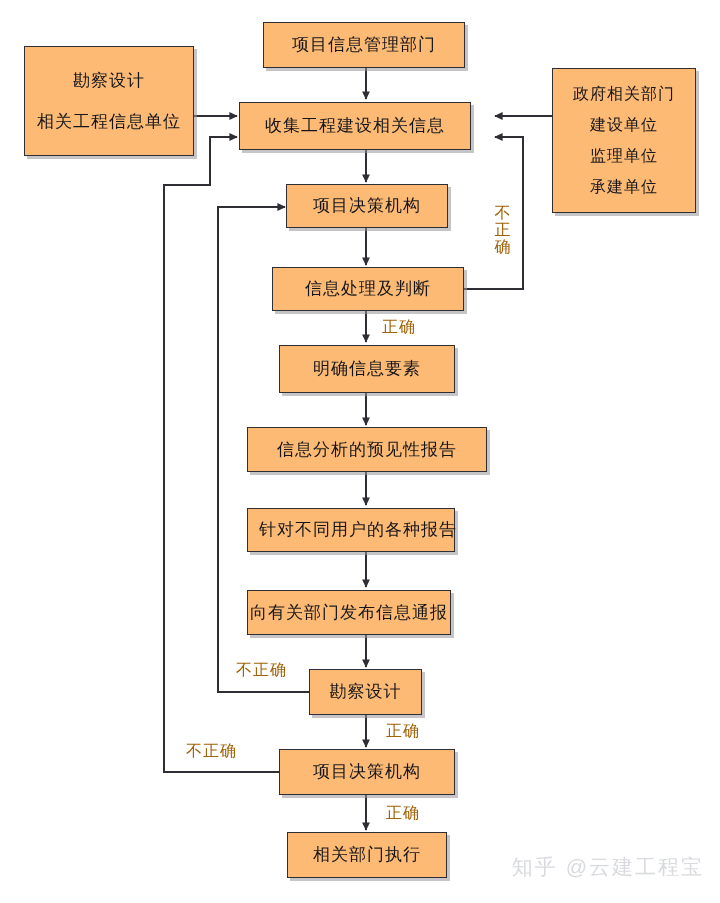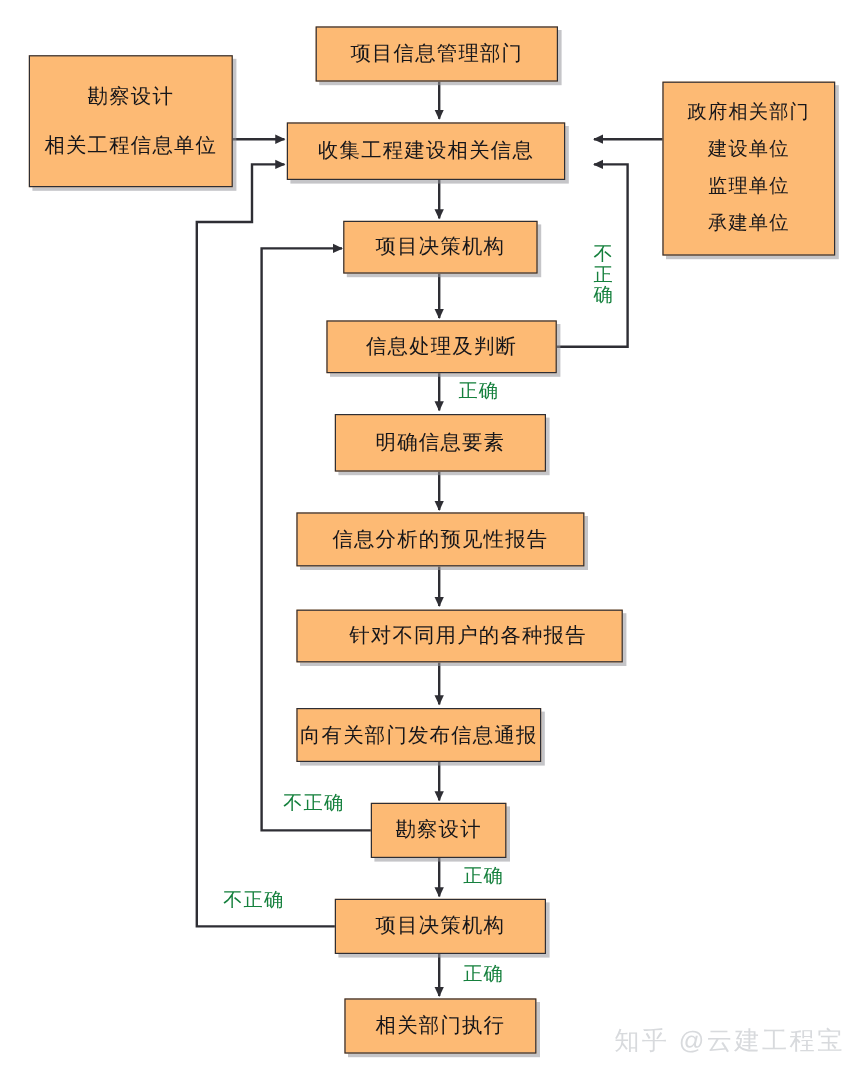--- a/index.html
+++ b/index.html
@@ -36,21 +36,21 @@
     white-space:nowrap;
   }
   .node.multi{
     justify-content:space-evenly;
     padding:6px 0;
   }
   .node .ln{display:block;}
   .edge-label{
     position:absolute;
     font-size:16px;
-    color:#15803d;
+    color:#a16207;
     letter-spacing:1px;
     white-space:nowrap;
     line-height:1.08;
     text-align:center;
   }
   .edge-label.vert{
     width:18px;
     white-space:normal;
     word-break:break-all;
     line-height:1.05;
@@ -139,21 +139,21 @@
   </div>
 
   <div class="node" style="left:279px;top:345px;width:176px;height:48px;">
     <span class="ln">明确信息要素</span>
   </div>
 
   <div class="node" style="left:247px;top:427px;width:240px;height:45px;">
     <span class="ln">信息分析的预见性报告</span>
   </div>
 
-  <div class="node" style="left:247px;top:508px;width:272px;height:44px;padding-left:14px;">
+  <div class="node" style="left:247px;top:508px;width:208px;height:44px;padding-left:14px;">
     <span class="ln">针对不同用户的各种报告</span>
   </div>
 
   <div class="node" style="left:247px;top:590px;width:204px;height:45px;">
     <span class="ln">向有关部门发布信息通报</span>
   </div>
 
   <div class="node" style="left:309px;top:669px;width:113px;height:46px;">
     <span class="ln">勘察设计</span>
   </div>

